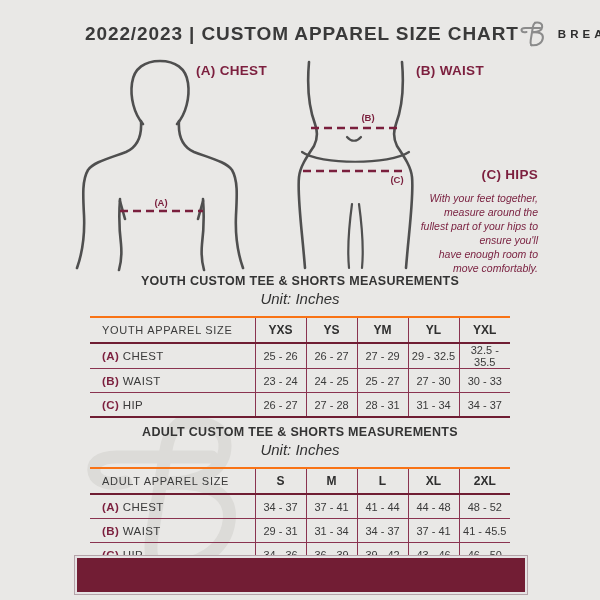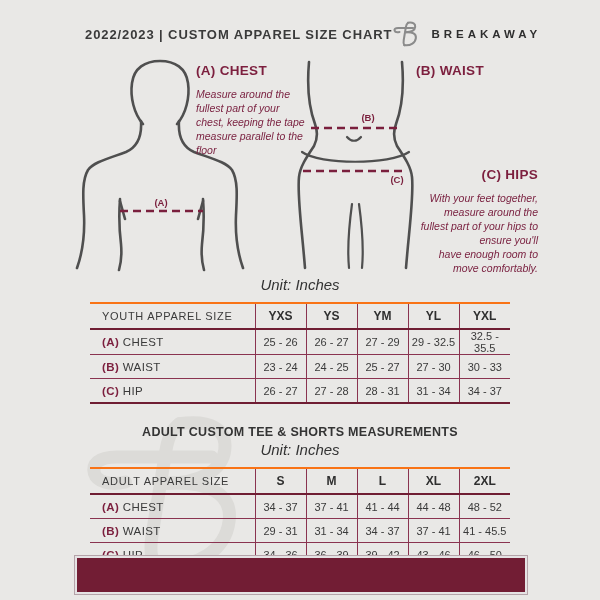--- a/index.html
+++ b/index.html
@@ -3,21 +3,21 @@
 <meta charset="utf-8">
 <style>
   html,body{margin:0;padding:0;}
   .canvas{
     position:relative;width:600px;height:600px;background:#e9e8e6;
     overflow:hidden;font-family:"Liberation Sans",sans-serif;color:#3a3a3a;
   }
   
   .hdr{position:absolute;left:85px;top:16px;width:432px;height:36px;
        display:flex;justify-content:space-between;align-items:center;}
-  .hdr-title{font-size:13px;font-weight:bold;letter-spacing:.9px;color:#3a3a3a;white-space:nowrap;}
+  .hdr-title{font-size:19px;font-weight:bold;letter-spacing:.9px;color:#3a3a3a;white-space:nowrap;}
   .brand{display:flex;align-items:center;gap:9px;}
   .brand-logo{width:30px;height:30px;color:#8b8b8b;}
   .brand-name{font-size:11.5px;font-weight:bold;letter-spacing:4px;color:#2e2e2e;}
   
   .diagram-svg{position:absolute;left:0;top:50px;width:600px;height:225px;}
   .instr{position:absolute;font-size:10.5px;font-style:italic;color:#7b2342;line-height:1.33;}
   .instr h3{margin:0 0 8px 0;font-style:normal;font-size:13.5px;font-weight:bold;
             color:#7c1f3e;letter-spacing:.3px;}
   .instr p{margin:0;white-space:pre-line;}
   .instr-a{left:196px;top:62px;width:112px;}
@@ -108,36 +108,36 @@
       <text x="368" y="121" text-anchor="middle" font-size="9.5" font-weight="bold" fill="#7a1f3d">(B)</text>
     </g>
     <g>
       <path d="M303,171 L407,171" fill="none" stroke="#7a1f3d" stroke-width="2.4" stroke-dasharray="8 5"></path>
       <text x="397" y="183" text-anchor="middle" font-size="9.5" font-weight="bold" fill="#7a1f3d">(C)</text>
     </g>
   </svg>
 
   <div class="instr instr-a">
     <h3>(A) CHEST</h3>
-    <p>Measure around the fullest part of your chest, keeping the tape measure parallel to the floor</p>
   </div>
   <div class="instr instr-b">
     <h3>(B) WAIST</h3>
   </div>
   <div class="instr instr-c">
     <h3>(C) HIPS</h3>
     <p>With your feet together, measure around the fullest part of your hips to ensure you'll
 have enough room to move comfortably.</p>
   </div>
 
   <svg class="watermark" viewBox="0 0 44 44">
     <use href="#blogo"></use>
   </svg>
 
   <div class="size-block youth">
+    <div class="tbl-title">YOUTH CUSTOM TEE &amp; SHORTS MEASUREMENTS</div>
     <div class="tbl-unit">Unit: Inches</div>
     <table class="size">
       <colgroup>
           <col class="lab">
           <col class="val">
           <col class="val">
           <col class="val">
           <col class="val">
           <col class="val">
         </colgroup>

